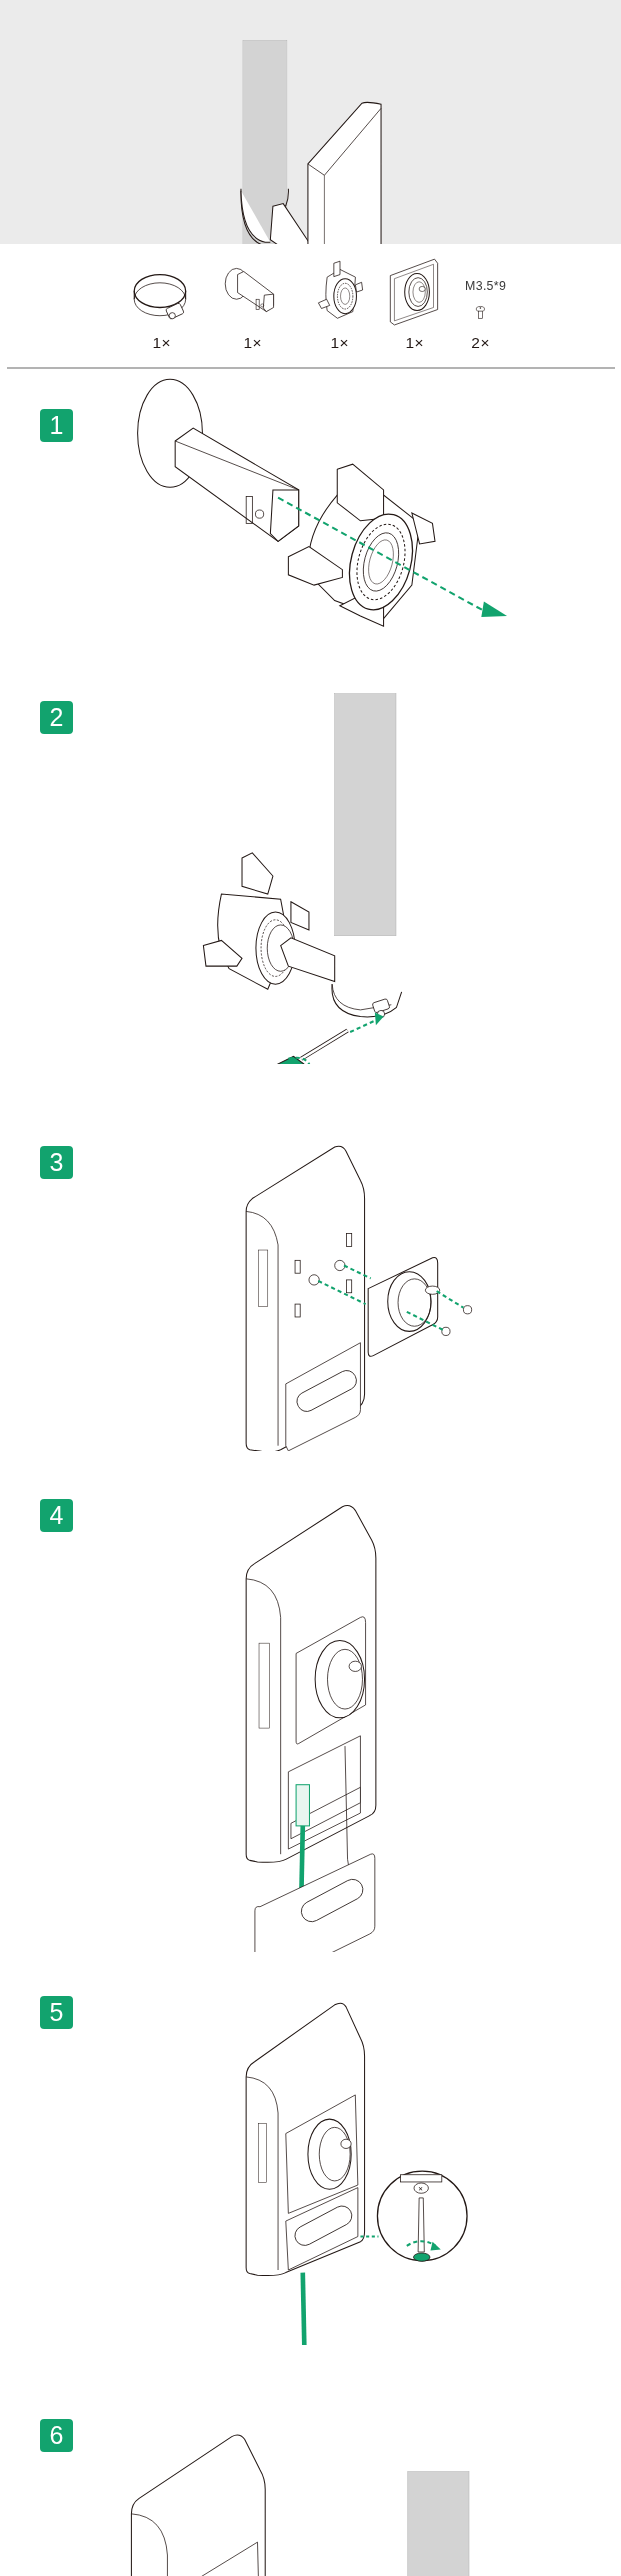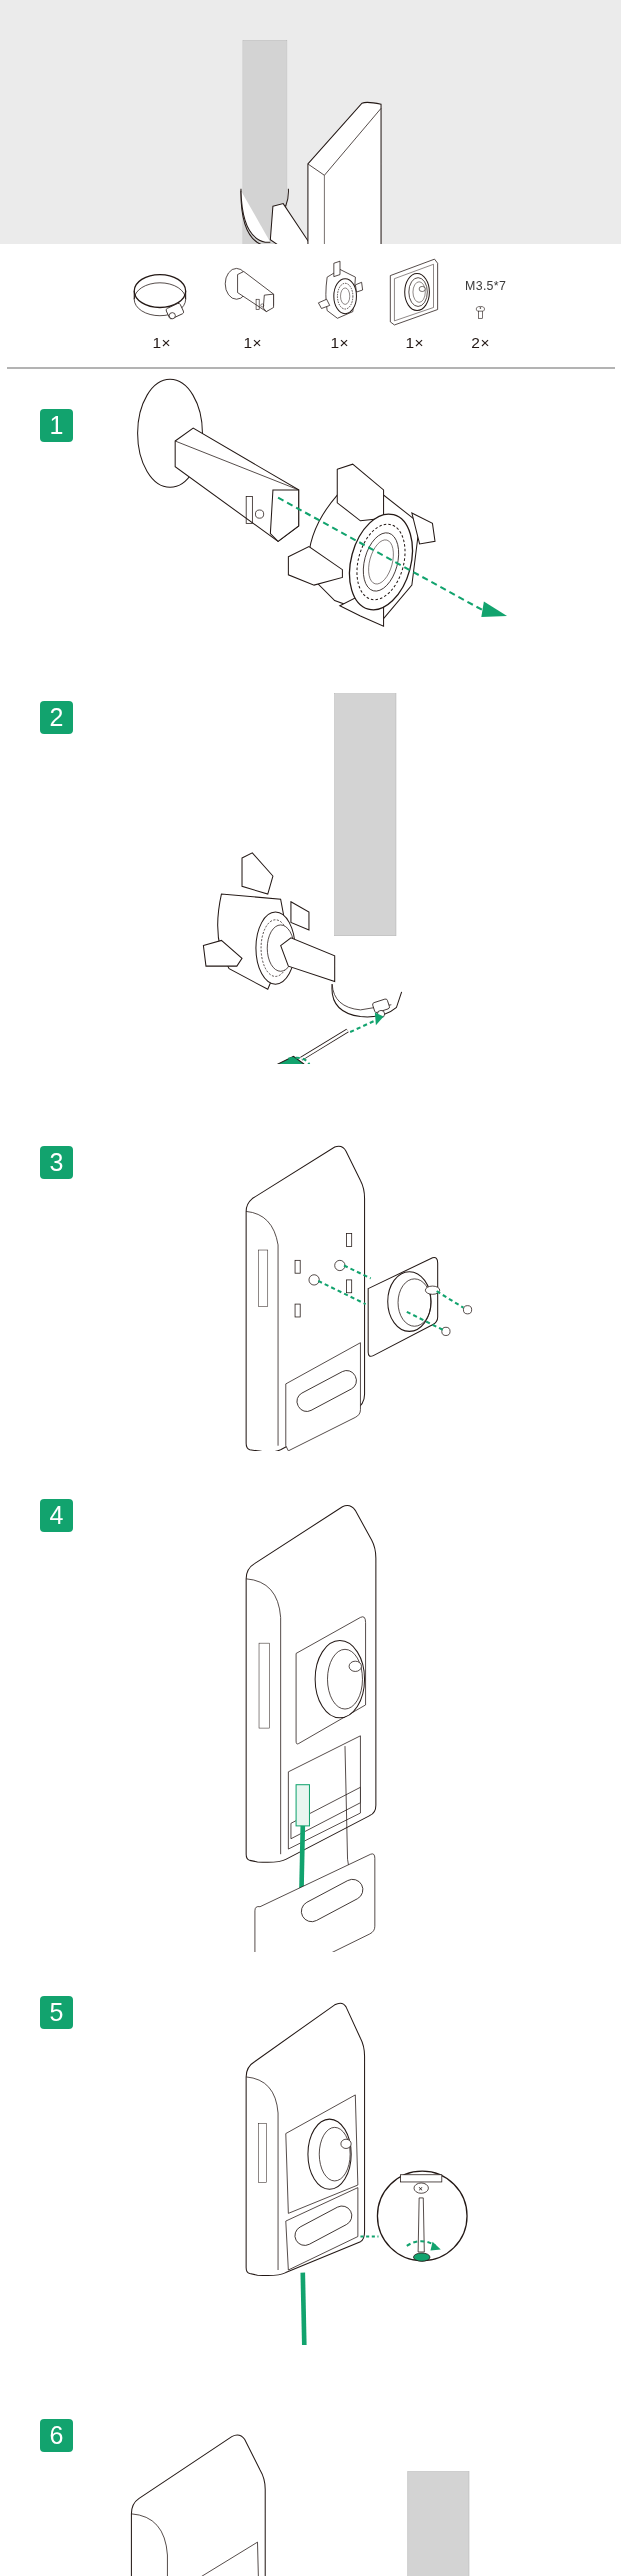--- a/index.html
+++ b/index.html
@@ -94,21 +94,21 @@
       <polygon points="20,48 96,20 96,104 20,130" fill="none" stroke="#231815" stroke-width="1"></polygon>
       <ellipse cx="64" cy="74" rx="24" ry="36" fill="#ffffff" stroke="#231815" stroke-width="2"></ellipse>
       <ellipse cx="66" cy="74" rx="18" ry="28" fill="none" stroke="#231815" stroke-width="1.5"></ellipse>
       <ellipse cx="68" cy="74" rx="12" ry="20" fill="none" stroke="#231815" stroke-width="1"></ellipse>
       <ellipse cx="74" cy="68" rx="6" ry="5" fill="#ffffff" stroke="#231815" stroke-width="1.2"></ellipse>
     </svg>
     <div class="part-qty" style="left:10.3px; top:80px;">1×</div>
   </div>
 
   <div class="part" style="left:453px;">
-    <div class="spec-label" style="left:4.1px; top:25px; width:57px;">M3.5*7</div>
+    <div class="spec-label" style="left:4.1px; top:25px; width:57px;">M3.5*9</div>
     <svg width="62" height="72" viewBox="0 0 120 140">
       <ellipse cx="53" cy="107" rx="8" ry="5" fill="#ffffff" stroke="#231815" stroke-width="1.2"></ellipse>
       <rect x="49" y="111" width="8" height="14" fill="#ffffff" stroke="#231815" stroke-width="1.2"></rect>
       <circle cx="53" cy="105" r="1.5" fill="#231815"></circle>
     </svg>
     <div class="part-qty" style="left:7.2px; top:80px;">2×</div>
   </div>
 </section>
 
 <div class="divider"></div>

